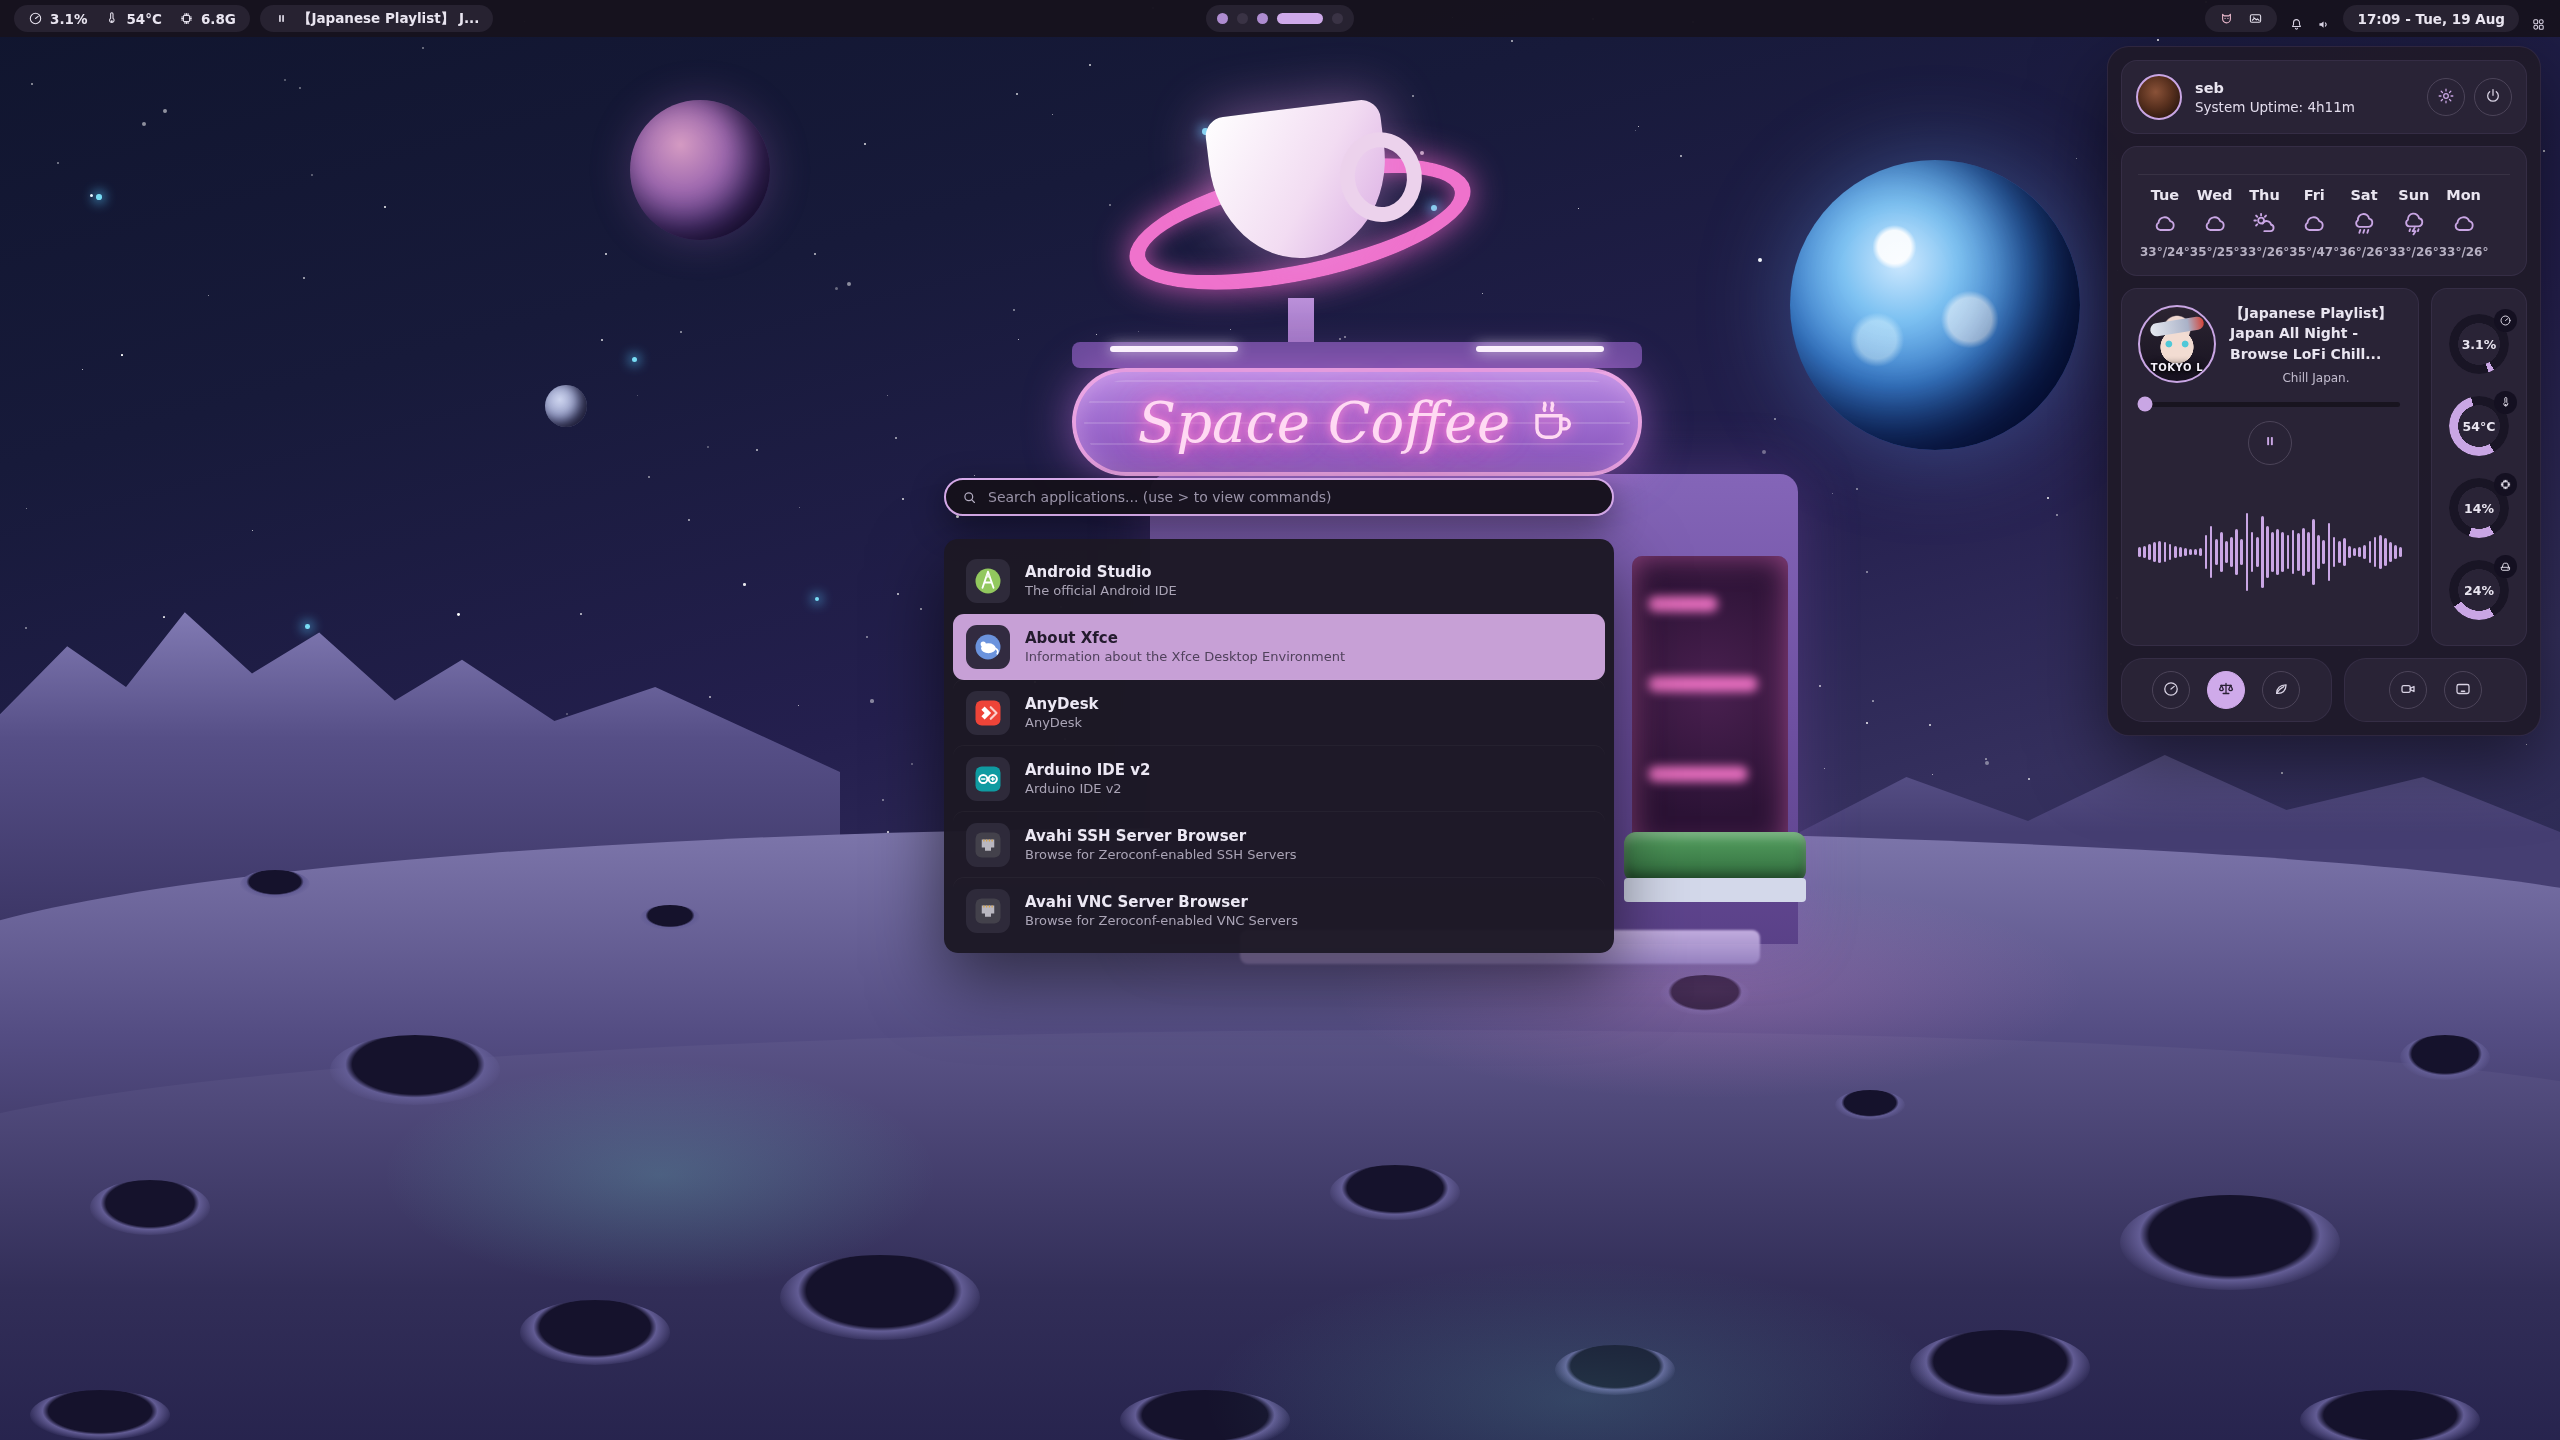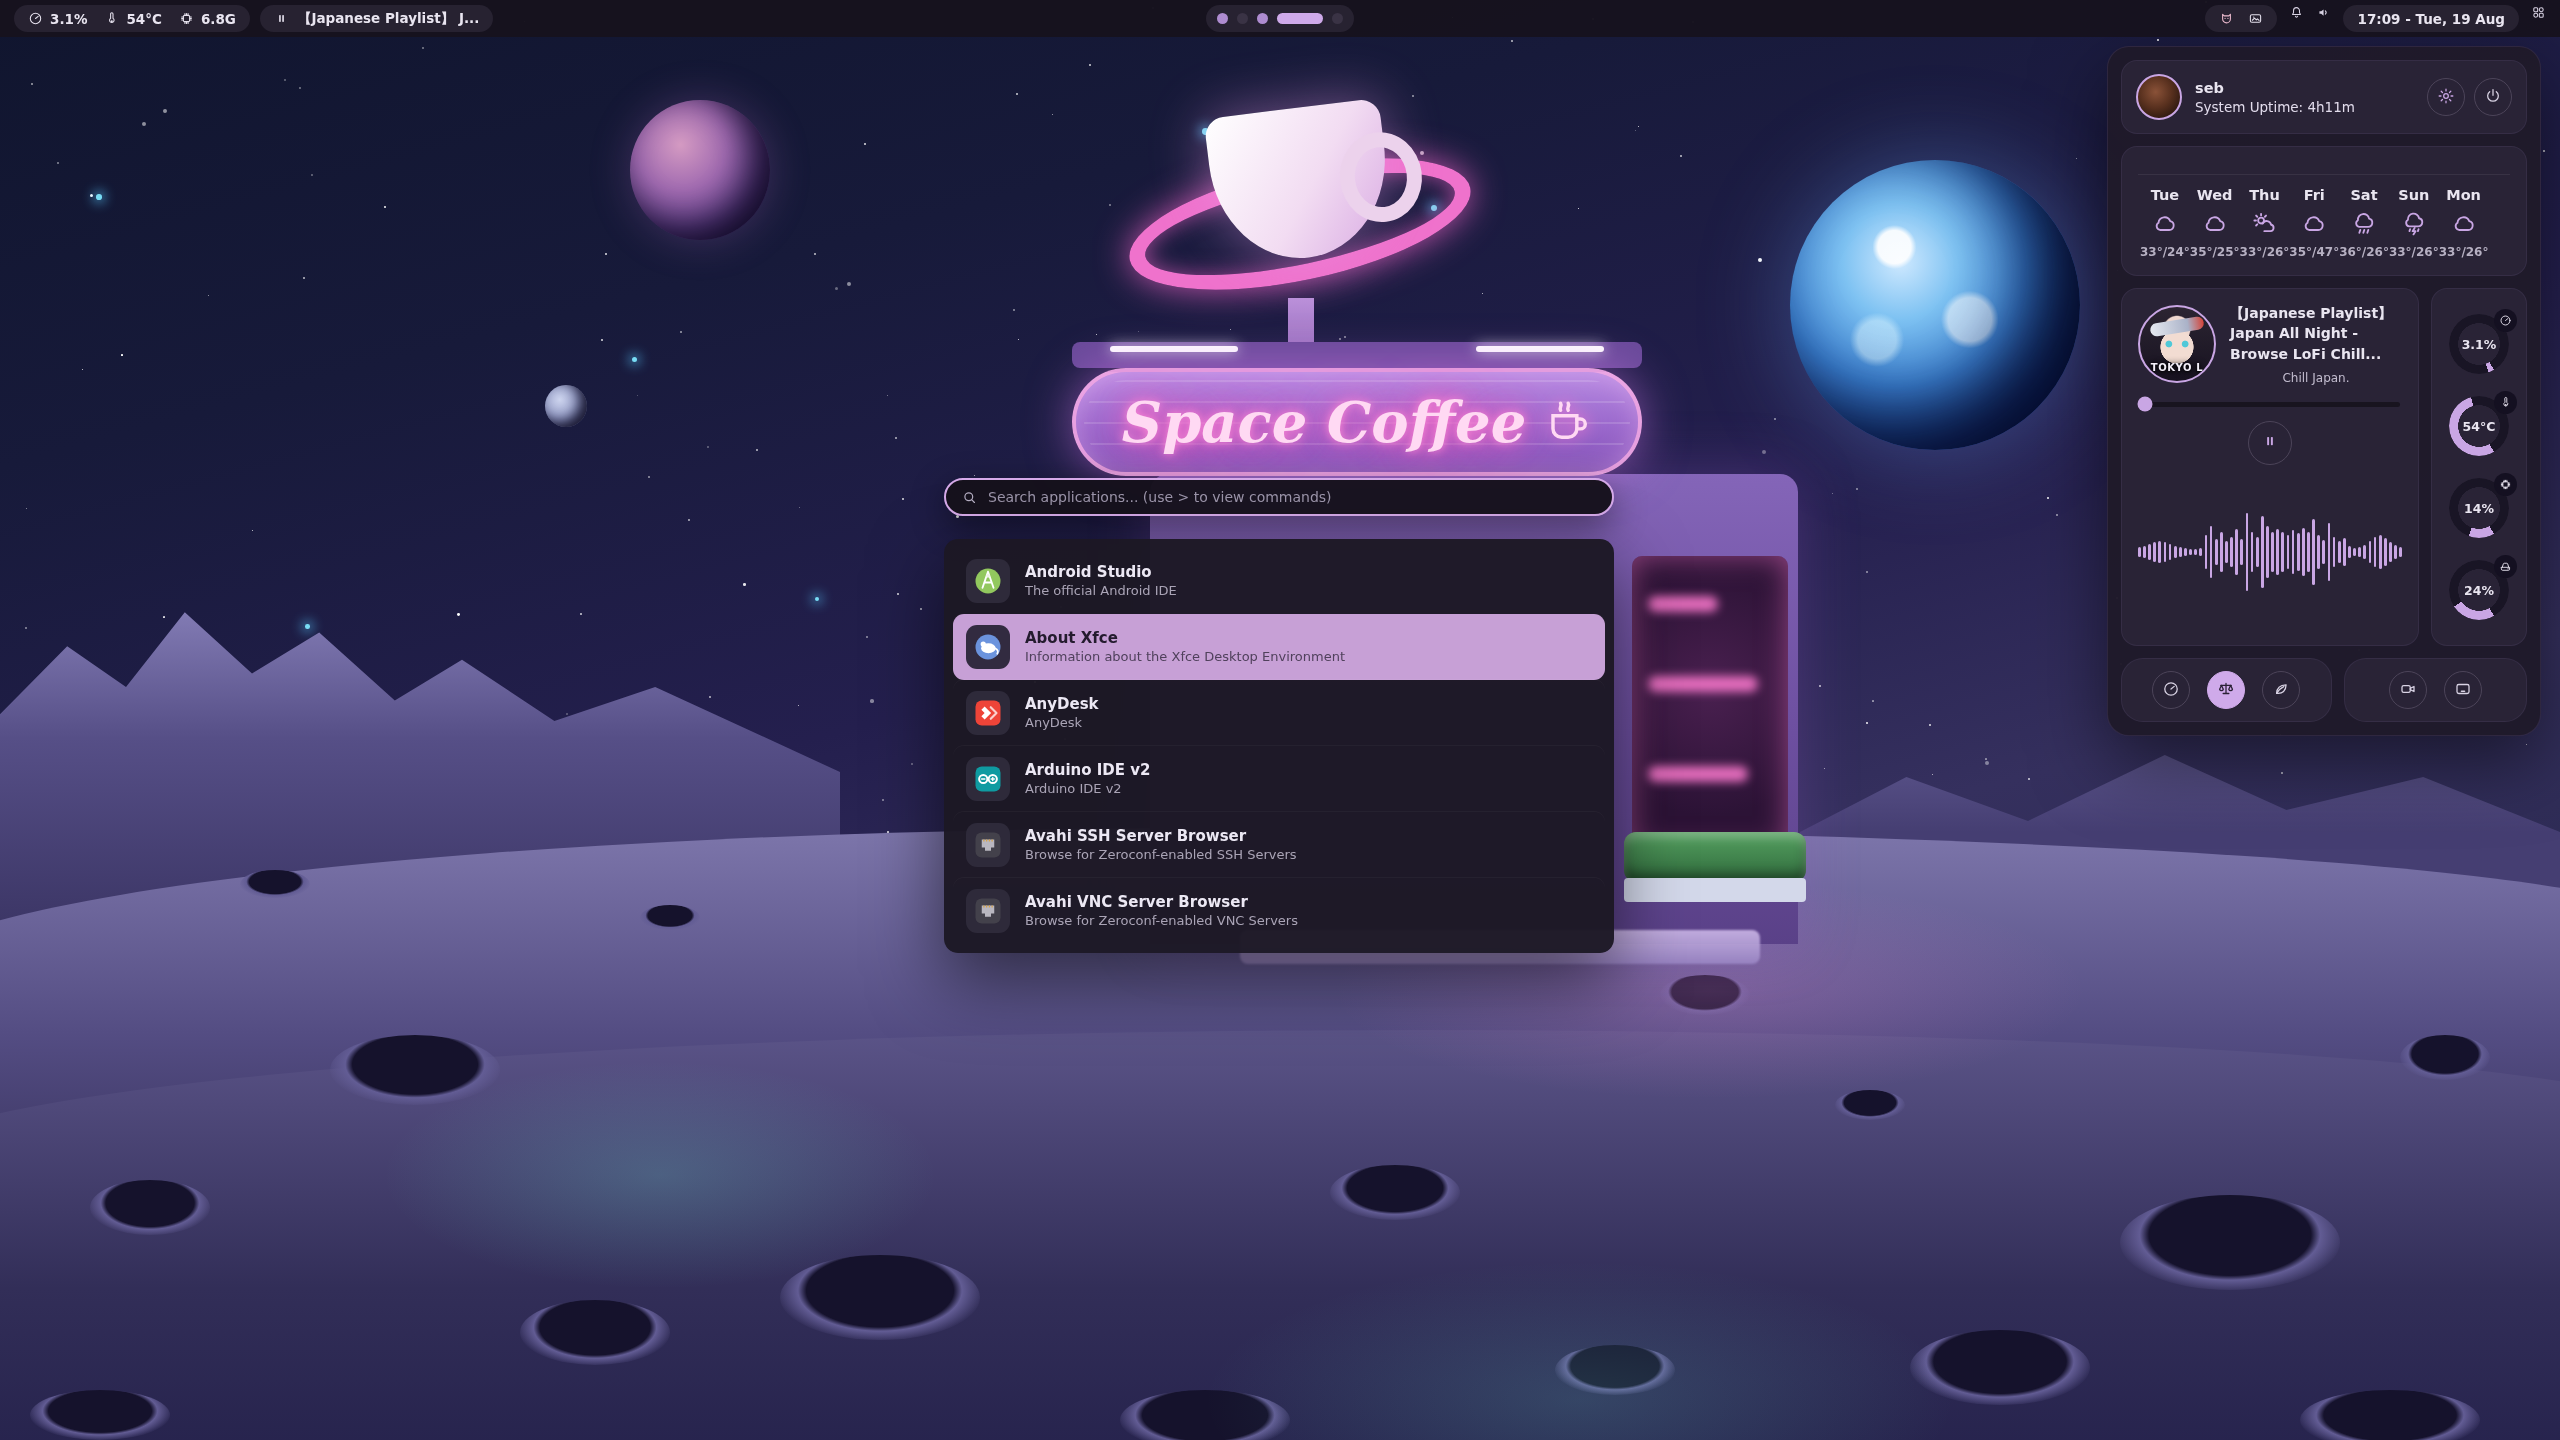--- a/index.html
+++ b/index.html
@@ -48,21 +48,21 @@
   .roofbar{position:absolute;left:1072px;top:342px;width:570px;height:26px;background:#6a4a9a;border-radius:8px;}
   .roofbar .lamp{position:absolute;top:4px;width:128px;height:6px;background:#fff;border-radius:3px;box-shadow:0 0 14px rgba(255,255,255,.9);}
   .sign{position:absolute;left:1072px;top:368px;width:570px;height:108px;border-radius:56px;
     background:linear-gradient(180deg,#b induced?,#8a5cc0);
     background:linear-gradient(180deg,#b78ae2 0%,#9a68cc 55%,#8453b8 100%);
     border:4px solid rgba(244,170,228,.85);
     box-shadow:0 0 46px rgba(210,120,235,.55),inset 0 0 26px rgba(255,200,250,.35);
     display:flex;align-items:center;justify-content:center;gap:14px;}
   .sign::before{content:"";position:absolute;inset:8px;border-radius:48px;
     background:repeating-linear-gradient(180deg,rgba(255,255,255,.14) 0 2px,transparent 2px 21px);}
-  .signtext{font-family:"DejaVu Serif","Liberation Serif",serif;font-style:italic;font-weight:700;font-size:56px;color:#ffd9f3;
+  .signtext{font-family:"DejaVu Serif","Liberation Serif",serif;font-style:italic;font-weight:400;font-size:56px;color:#ffd9f3;
     text-shadow:0 0 10px #ff8ad8,0 0 26px #f060c0,0 0 50px #e048b0;position:relative;}
   .signcup{position:relative;color:#ffd9f3;filter:drop-shadow(0 0 8px #ff7ad0);}
   .signcup svg{width:52px;height:52px;}
   .shopbody{position:absolute;left:1150px;top:474px;width:648px;height:470px;border-radius:18px 18px 0 0;
     background:linear-gradient(180deg,#8465b8 0%,#6d4fa0 55%,#5a4188 100%);box-shadow:0 0 60px rgba(150,90,200,.3);}
   .shopwindow{position:absolute;left:1632px;top:556px;width:156px;height:296px;border-radius:10px;
     background:radial-gradient(circle at 50% 45%,#4a2050 0%,#2c1336 70%);box-shadow:inset 0 0 30px rgba(255,120,210,.5);}
   .neonline{position:absolute;left:16px;height:16px;border-radius:8px;background:#ff7ad0;filter:blur(5px);opacity:.85;}
   .hedge{position:absolute;left:1624px;top:832px;width:182px;height:50px;border-radius:12px;
     background:linear-gradient(180deg,#55a060 0%,#2f6a3c 100%);box-shadow:inset 0 6px 10px rgba(255,255,255,.25),inset 0 -8px 12px rgba(0,0,0,.4);}
@@ -74,21 +74,21 @@
   .pill{display:flex;align-items:center;background:#272231;border-radius:99px;height:27px;padding:0 14px;gap:9px;}
   .tb-left{display:flex;gap:10px;align-items:center;}
   .stats{gap:17px;}
   .stat{display:flex;align-items:center;gap:7px;}
   .ticon{display:flex;color:#e6e2ee;}
   .ticon svg{width:15px;height:15px;display:block;}
   .workspaces{position:absolute;left:50%;transform:translateX(-50%);gap:9px;padding:0 11px;}
   .dot{width:11px;height:11px;border-radius:99px;background:#3a3345;cursor:pointer;}
   .dot.occupied{background:#ae8cd0;}
   .dot.active{width:46px;background:#cfaaea;}
-  .tb-right{margin-left:auto;display:flex;align-items:flex-start;gap:12px;}
+  .tb-right{margin-left:auto;display:flex;align-items:flex-end;gap:12px;}
   .tray{gap:14px;}
   .tray .ticon:first-child{color:#eebcd0;}
   .solo{color:#d9d3e4;cursor:pointer;}
   .clock{font-weight:700;}
   
   .launcher{position:absolute;left:944px;top:478px;width:670px;z-index:40;}
   .searchbar{height:38px;border:2px solid #d6aae9;border-radius:20px;background:rgba(22,18,28,.97);display:flex;align-items:center;
     padding:0 15px;gap:10px;box-shadow:0 10px 34px rgba(0,0,0,.45);}
   .searchbar .sicon{display:flex;color:#b4adc2;}
   .searchbar svg{width:17px;height:17px;}

